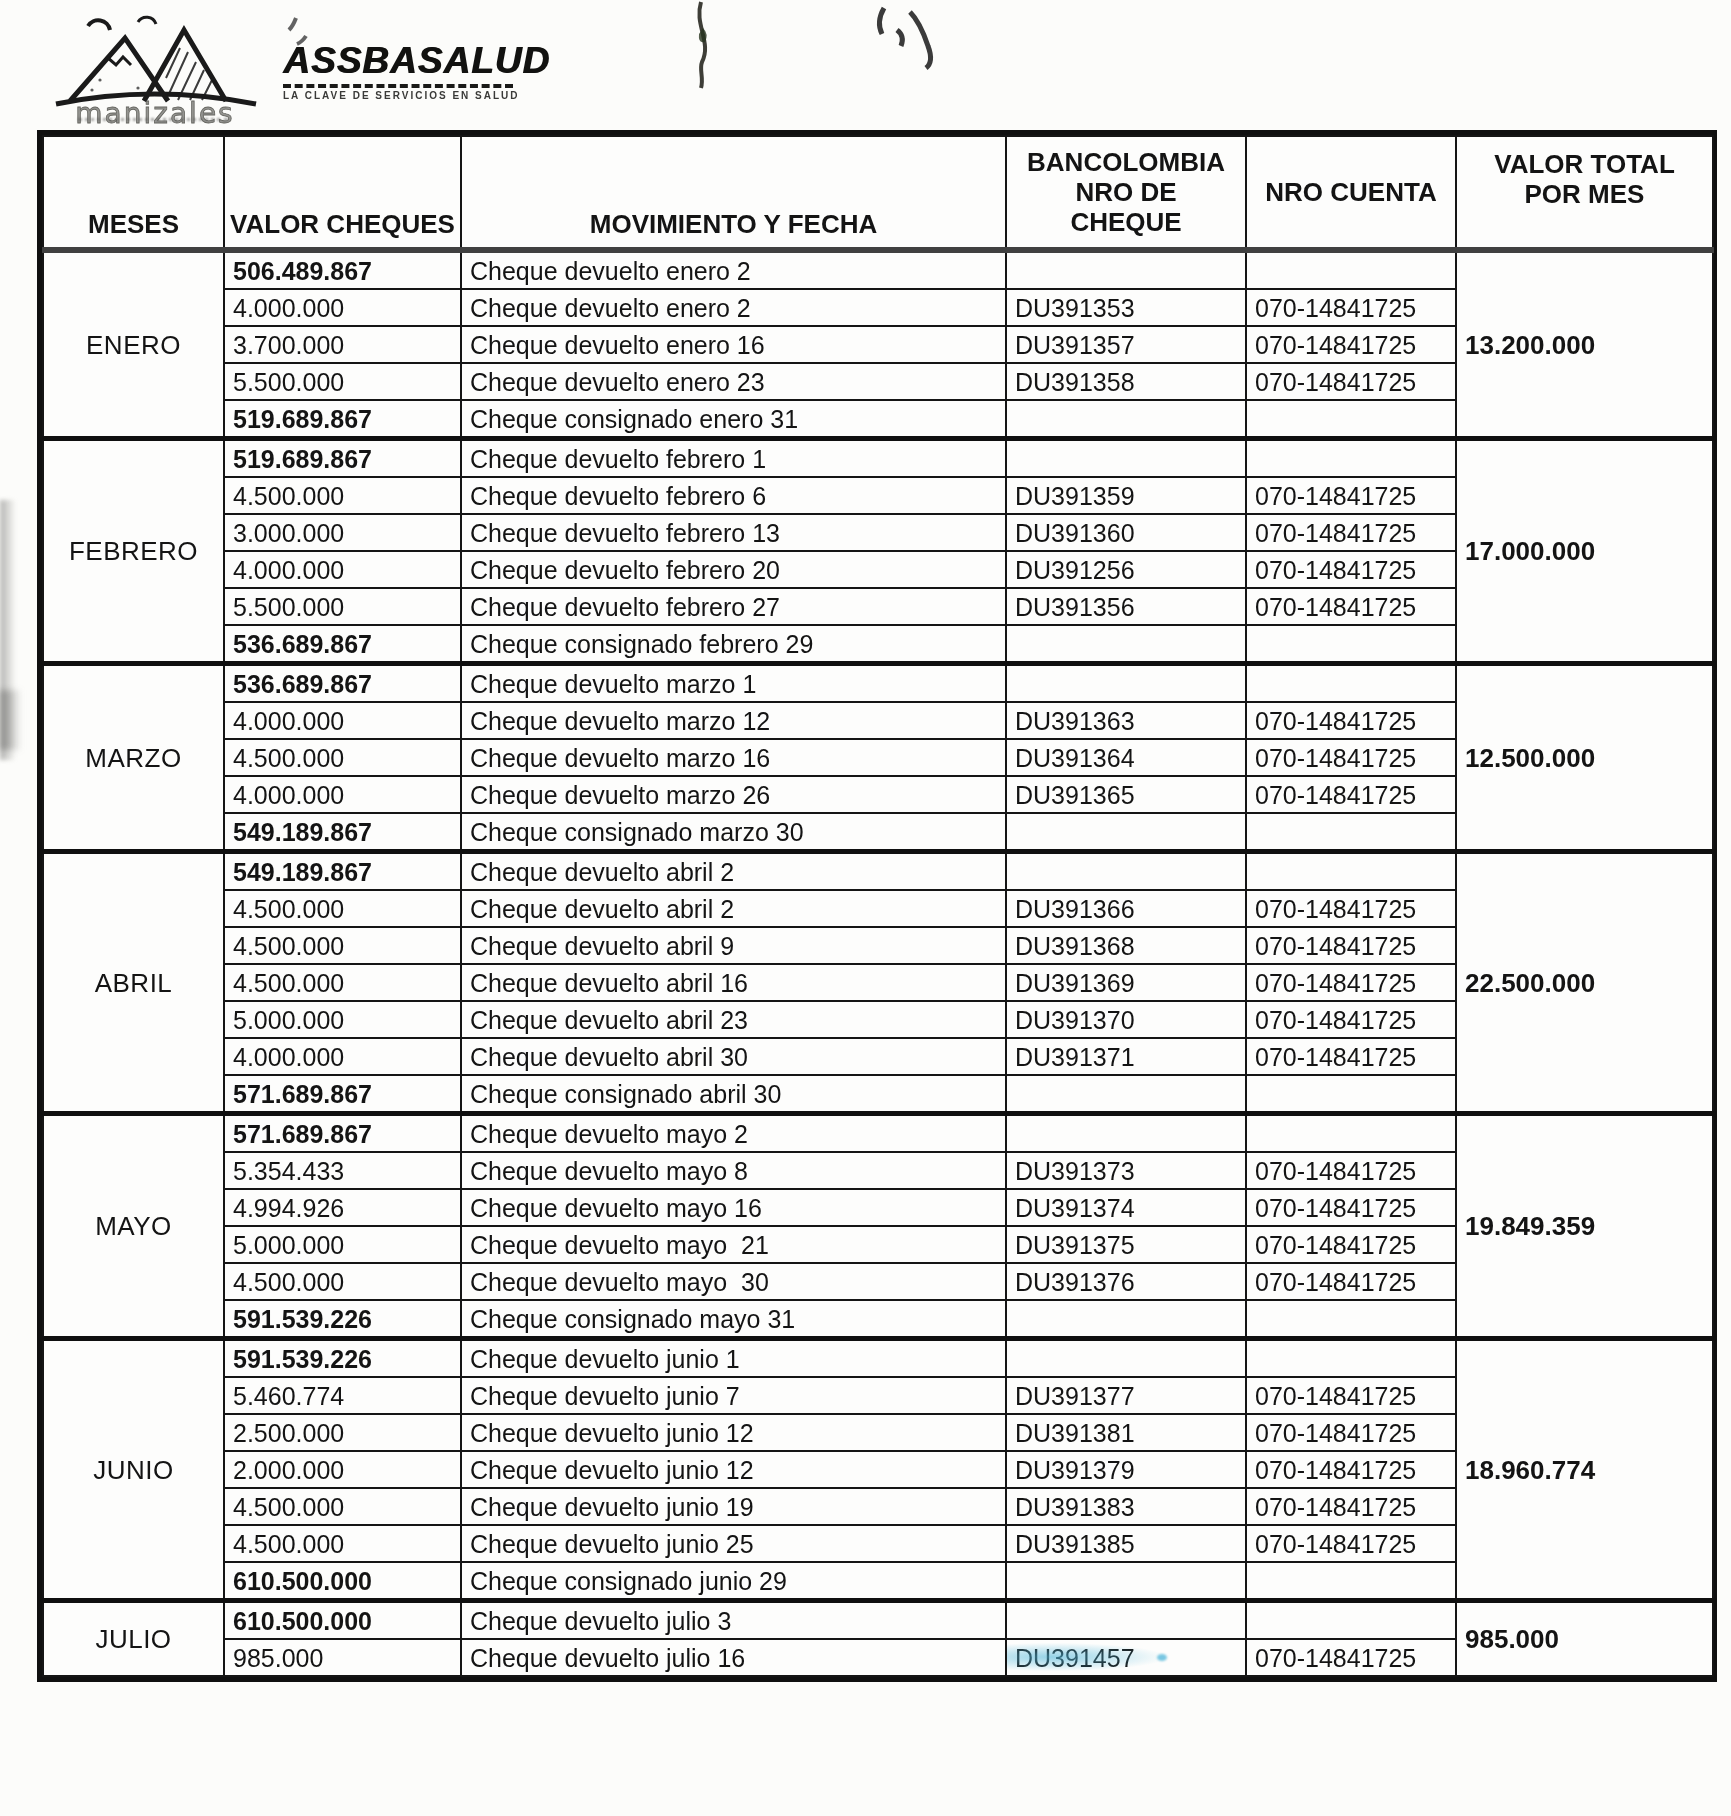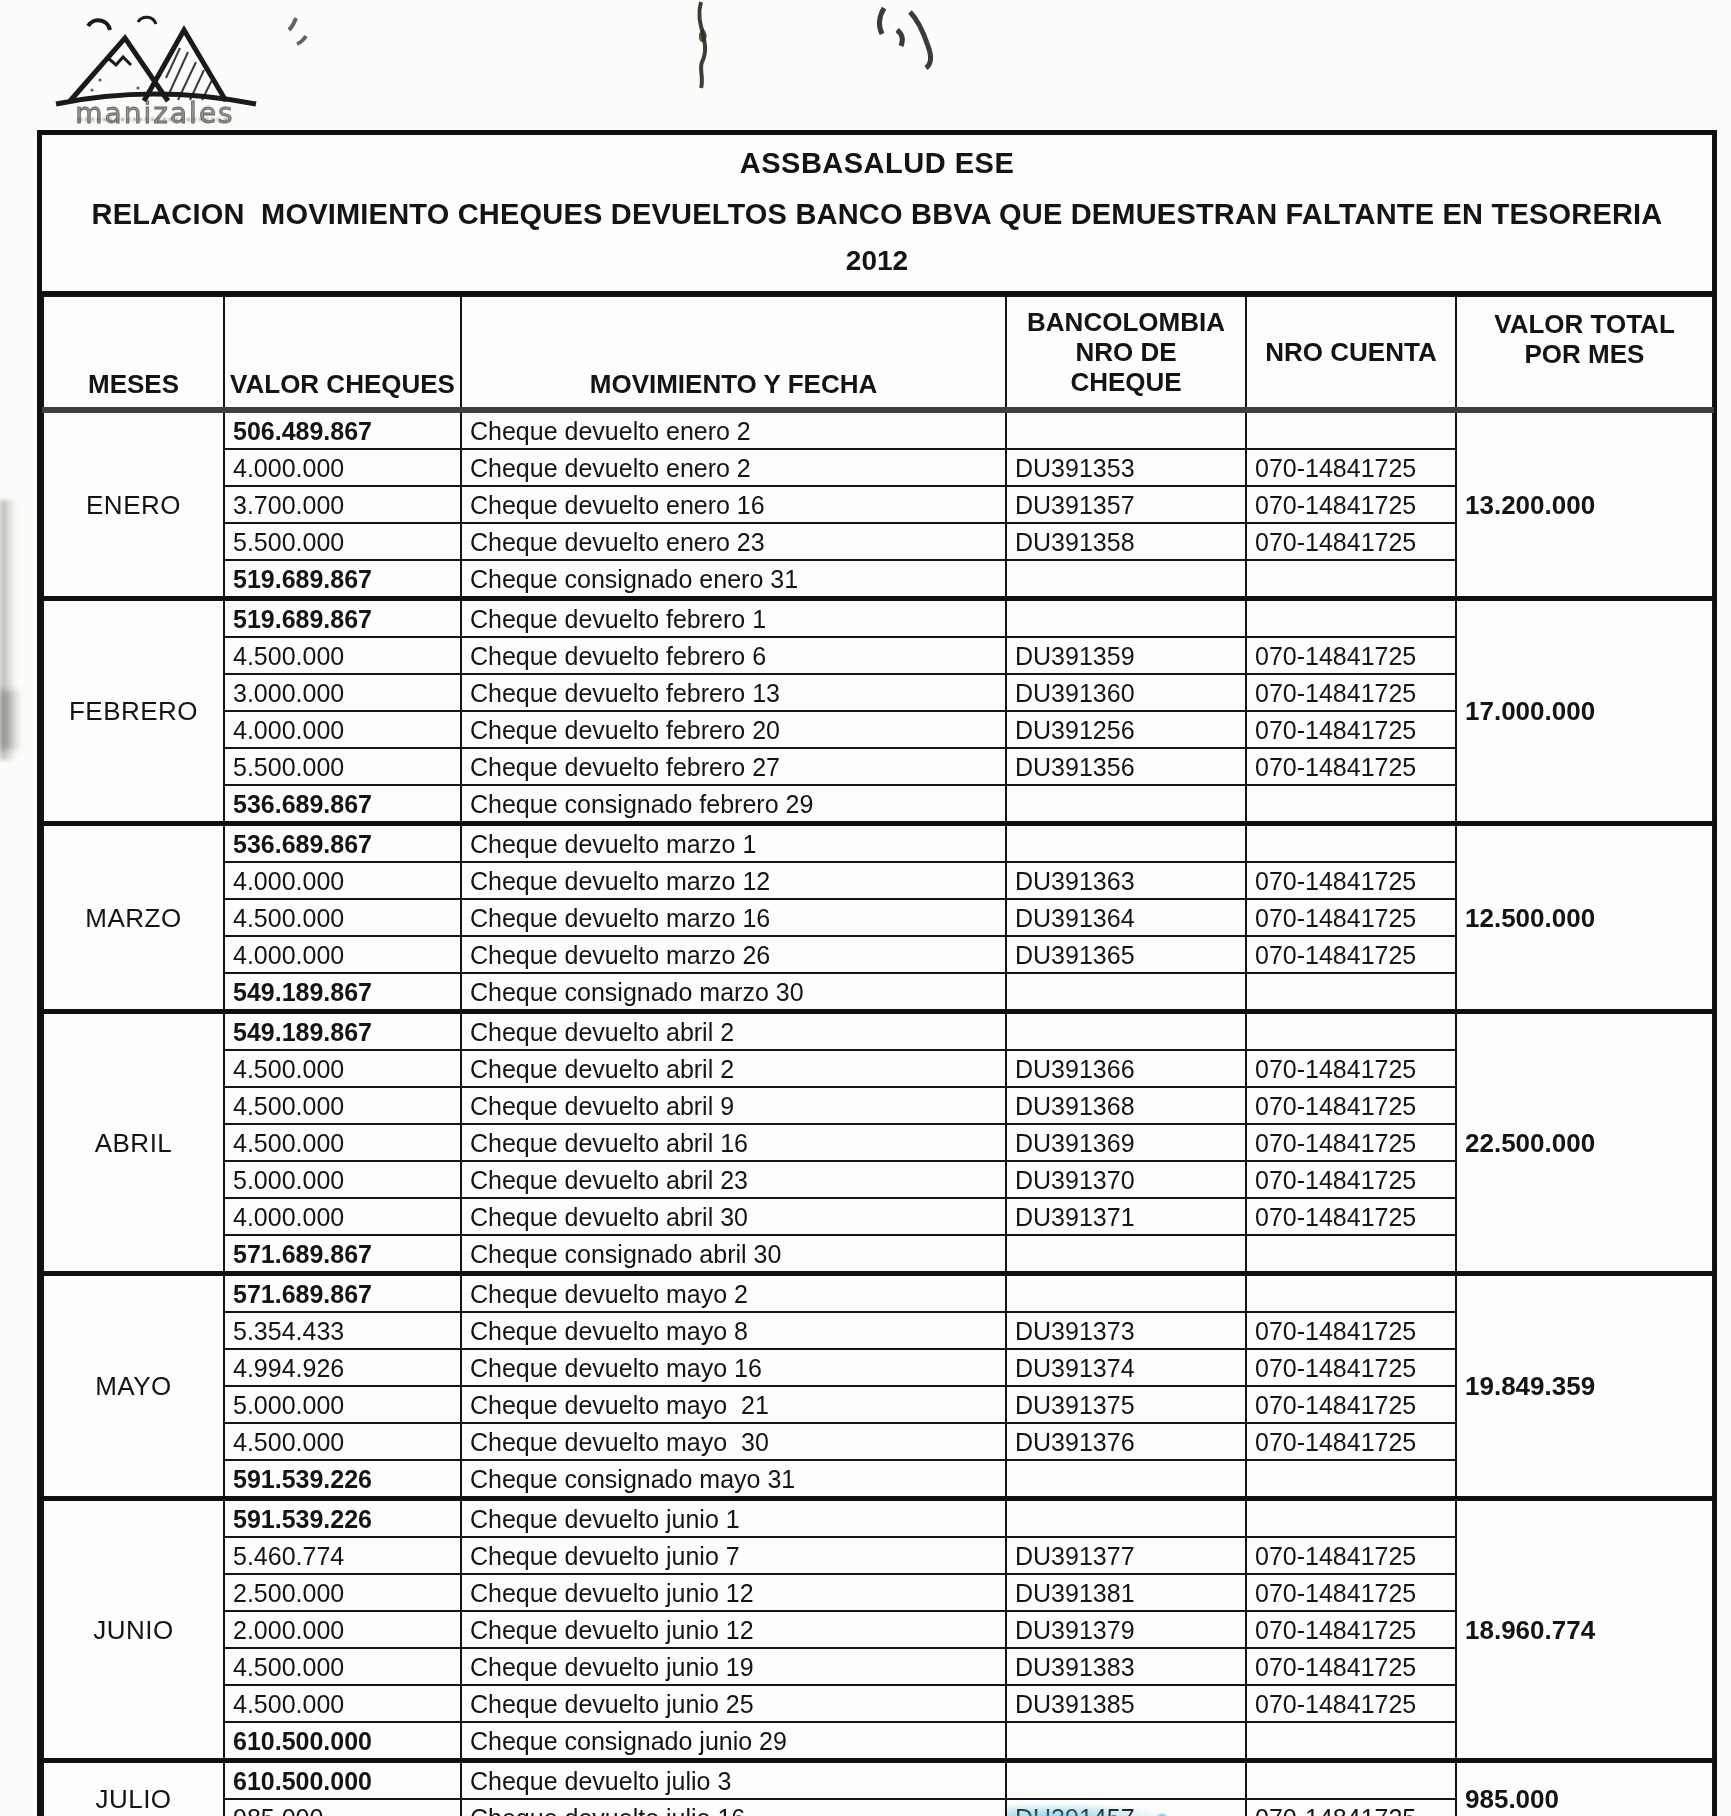--- a/index.html
+++ b/index.html
@@ -86,27 +86,27 @@
     <g fill="#1a1a1a" opacity="0.7">
       <circle cx="52" cy="72" r="1.6"></circle>
         <circle cx="44" cy="82" r="1.6"></circle>
       <circle cx="90" cy="80" r="1.6"></circle>
         <circle cx="104" cy="70" r="1.6"></circle>
     </g>
     <text x="107" y="115" text-anchor="middle" font-family="DejaVu Sans, sans-serif" font-size="28" letter-spacing="2" fill="#8a8a86" stroke="#55554f" stroke-width="0.8" opacity="0.9">manizales</text>
   </svg>
   <div class="logo-caption"></div>
 
+  <div class="logo-assbasalud">
+    <div class="assb-name">ASSBASALUD</div>
+    <div class="assb-rule"></div>
+    <div class="assb-tag">LA CLAVE DE SERVICIOS EN SALUD</div>
+  </div>
 
   <div class="doc">
-    <div class="title-box">
-      <div class="t1">ASSBASALUD ESE</div>
-      <div class="t2">RELACION  MOVIMIENTO CHEQUES DEVUELTOS BANCO BBVA QUE DEMUESTRAN FALTANTE EN TESORERIA</div>
-      <div class="t3">2012</div>
-    </div>
 
     <table>
       <colgroup>
         <col class="c-mes">
           <col class="c-val">
           <col class="c-mov">
         <col class="c-chq">
           <col class="c-cta">
           <col class="c-tot">
       </colgroup>

